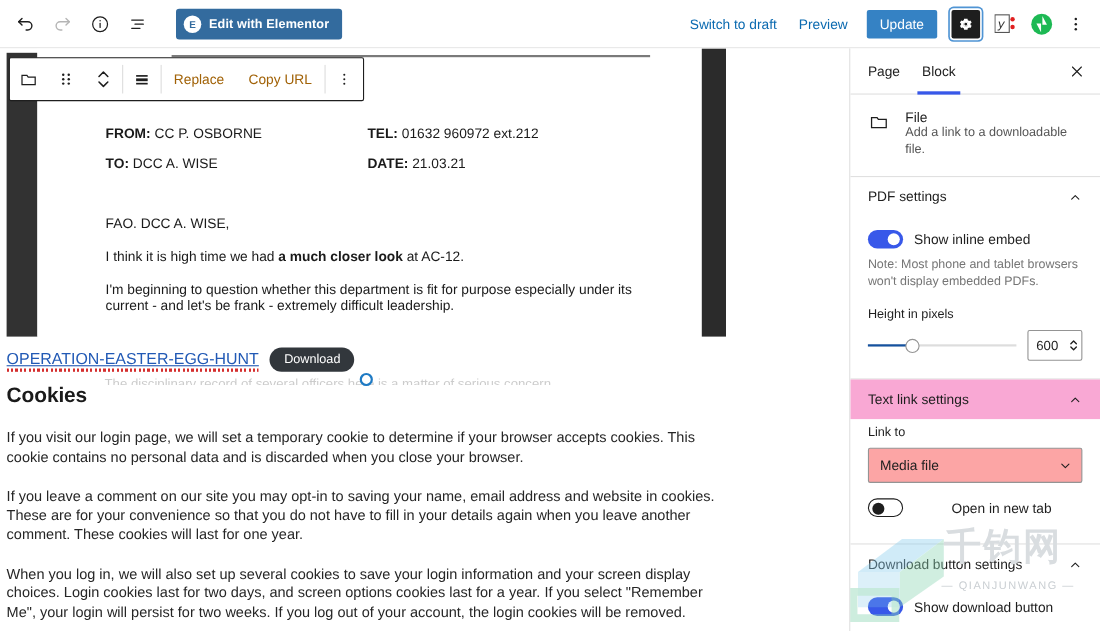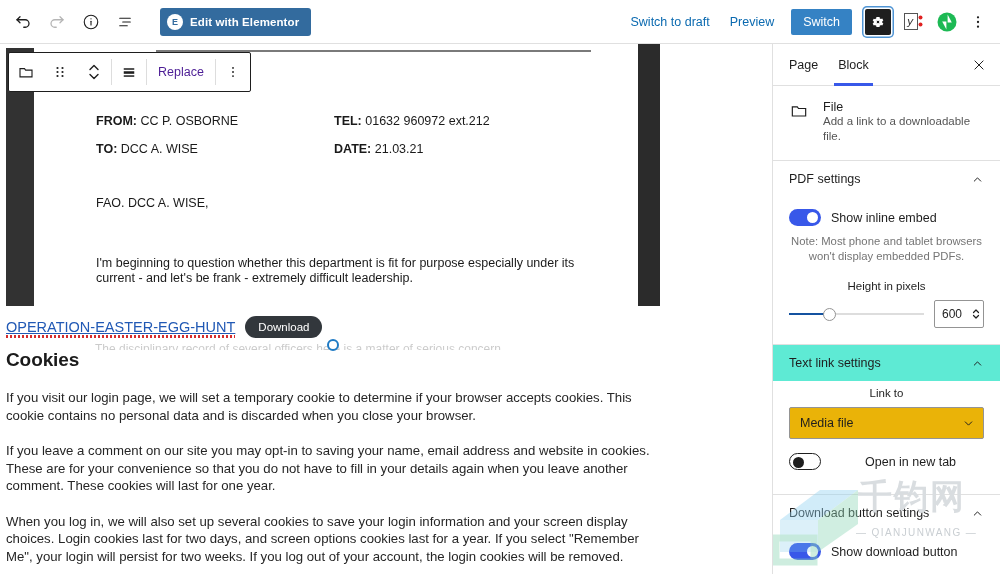--- a/index.html
+++ b/index.html
@@ -106,21 +106,21 @@
     background:#fff; border: 1px solid #1e1e1e; border-radius: 2px;
     display:flex; align-items: stretch; z-index: 30;
   }
   .bt-sep { width: 1px; background:#ddd; margin: 6px 0; }
   .bt-btn {
     width: 34px; display:flex; align-items:center; justify-content:center;
     cursor:pointer; color:#1e1e1e;
   }
   .bt-text {
     padding: 0 11px; display:flex; align-items:center; font-size: 12.5px;
-    color:#4c1d95; cursor:pointer;
+    color:#a16207; cursor:pointer;
   }
 
   
   .file-row {
     position:absolute; left: 6px; top: 272px; display:flex; align-items:center; gap:10px;
   }
   .file-link {
     font-size: 14.5px; color:#2159b5; text-decoration: underline;
     cursor:pointer; position: relative;
   }
@@ -165,26 +165,26 @@
   .sb-close {
     margin-left: auto; width: 30px; height: 30px; display:flex;
     align-items:center; justify-content:center; cursor:pointer; color:#1e1e1e;
   }
 
   .sb-blockinfo { padding: 14px 16px 16px 16px; border-bottom: 1px solid #e0e0e0; display:flex; gap: 10px; }
   .bi-icon { width: 24px; flex: 0 0 24px; color:#1e1e1e; padding-top: 1px; }
   .bi-title { font-size: 12.5px; color:#1e1e1e; margin-bottom: 0; }
   .bi-desc { font-size: 11.5px; color:#555; line-height: 15px; }
 
-  .sb-panel { border-bottom: 1px solid #e0e0e0; text-align: center; }
+  .sb-panel { border-bottom: 1px solid #e0e0e0; }
   .sb-panel-head {
     height: 36px; display:flex; align-items:center; padding: 0 16px;
     font-size: 12.5px; color:#1e1e1e; cursor:pointer; font-weight: normal;
   }
-  .sb-panel-head.highlight { background:#5eead4; }
+  .sb-panel-head.highlight { background:#f9a8d4; }
   .sb-panel-head .chev { margin-left:auto; color:#1e1e1e; display:flex; }
   .sb-panel-body { padding: 6px 16px 16px 16px; }
 
   .toggle-row { display:flex; align-items:center; gap: 10px; margin: 6px 0 8px 0; }
   .toggle {
     width: 32px; height: 17px; border-radius: 999px; position:relative;
     cursor:pointer; flex: 0 0 32px;
   }
   .toggle.on { background:#3858e9; }
   .toggle.off { background:#fff; border:1.5px solid #1e1e1e; }
@@ -212,21 +212,21 @@
   }
   .numbox .val { font-size: 12px; color:#1e1e1e; }
   .numbox .steppers {
     margin-left:auto; display:flex; flex-direction: column; align-items:center;
     color:#1e1e1e; line-height: 6px; font-size: 8px; cursor:pointer;
   }
 
   .select {
     width: 100%; height: 32px; border: 1px solid #949494; border-radius: 2px;
     display:flex; align-items:center; padding: 0 8px 0 10px; cursor:pointer;
-    background:#eab308;
+    background:#fca5a5;
   }
   .select .val { font-size: 12.5px; color:#1e1e1e; }
   .select .chev { margin-left:auto; color:#1e1e1e; display:flex; }
 
   
   .watermark { position:absolute; right: 0; bottom: 0; width: 228px; height: 110px; pointer-events:none; }
   .wm-cn {
     position:absolute; left: 86px; top: 10px; font-size: 34px; color: #d9dde0;
     font-family: "DejaVu Sans", sans-serif; letter-spacing: 2px; font-weight: bold;
   }
@@ -276,21 +276,21 @@
 
       <button class="elementor-btn">
         <span class="elementor-badge">E</span>
         <span>Edit with Elementor</span>
       </button>
     </div>
 
     <div class="tb-right">
       <button class="link-btn">Switch to draft</button>
       <button class="link-btn">Preview</button>
-      <button class="update-btn">Switch</button>
+      <button class="update-btn">Update</button>
 
       <div class="gear-btn">
         <svg width="14" height="14" viewBox="0 0 24 24" fill="currentColor">
           <path d="M12 8.2a3.8 3.8 0 1 0 0 7.6 3.8 3.8 0 0 0 0-7.6zm0 6a2.2 2.2 0 1 1 0-4.4 2.2 2.2 0 0 1 0 4.4z"></path>
           <path d="M20.3 13.1c.05-.36.08-.73.08-1.1s-.03-.74-.08-1.1l2-1.5-2-3.4-2.3.95a7.9 7.9 0 0 0-1.9-1.1L15.7 3h-3.9l-.4 2.85c-.68.26-1.32.62-1.9 1.06L7.2 6 5.2 9.4l2 1.5c-.05.36-.08.73-.08 1.1s.03.74.08 1.1l-2 1.5 2 3.4 2.3-.95c.58.44 1.22.8 1.9 1.06L11.8 21h3.9l.4-2.85c.68-.26 1.32-.62 1.9-1.06l2.3.95 2-3.4-2-1.5z" opacity="0"></path>
           <path d="M19.4 12c0-.4-.04-.79-.1-1.17l1.85-1.38-1.9-3.3-2.14.9a7.3 7.3 0 0 0-2.02-1.17L14.7 3.6H9.3l-.39 2.38a7.3 7.3 0 0 0-2.02 1.17l-2.14-.9-1.9 3.3L4.7 10.83a7.6 7.6 0 0 0 0 2.34l-1.85 1.38 1.9 3.3 2.14-.9c.6.5 1.28.89 2.02 1.17l.39 2.38h5.4l.39-2.38a7.3 7.3 0 0 0 2.02-1.17l2.14.9 1.9-3.3-1.85-1.38c.06-.38.1-.77.1-1.17zm-7.4 3.6a3.6 3.6 0 1 1 0-7.2 3.6 3.6 0 0 1 0 7.2z"></path>
         </svg>
       </div>
 
       <div class="yoast-ic">
@@ -339,20 +339,23 @@
           <b>TEL:</b>
           <span>01632 960972 ext.212</span>
         </div>
         <div class="pdf-row" style="left:300px; top:98px;">
           <b>DATE:</b>
           <span>21.03.21</span>
         </div>
 
         <div class="pdf-para" style="left:62px; top:152px;">FAO. DCC A. WISE,</div>
 
+        <div class="pdf-para" style="left:62px; top:182px;">
+          <span>I think it is high time we had </span><b>a much closer look</b><span> at AC-12.</span>
+        </div>
 
         <div class="pdf-para" style="left:62px; top:212px; width: 510px;">I'm beginning to question whether this department is fit for purpose especially under its current - and let's be frank - extremely difficult leadership.</div>
       </div>
       <div class="pdf-dark-right"></div>
       <div class="pdf-faded">The disciplinary record of several officers here is a matter of serious concern</div>
       <div class="resize-handle"></div>
     </div>
 
     <div class="block-toolbar">
       <div class="bt-btn">
@@ -379,20 +382,21 @@
       <div class="bt-sep"></div>
       <div class="bt-btn">
         <svg width="18" height="18" viewBox="0 0 24 24" fill="currentColor">
           <rect x="5" y="7" width="14" height="2"></rect>
             <rect x="5" y="11" width="14" height="3.4"></rect>
             <rect x="5" y="16.4" width="14" height="2"></rect>
         </svg>
       </div>
       <div class="bt-sep"></div>
       <div class="bt-text">Replace</div>
+      <div class="bt-text">Copy URL</div>
       <div class="bt-sep"></div>
       <div class="bt-btn">
         <svg width="14" height="14" viewBox="0 0 24 24" fill="currentColor">
           <circle cx="12" cy="5" r="1.6"></circle>
             <circle cx="12" cy="12" r="1.6"></circle>
             <circle cx="12" cy="19" r="1.6"></circle>
         </svg>
       </div>
     </div>
 

